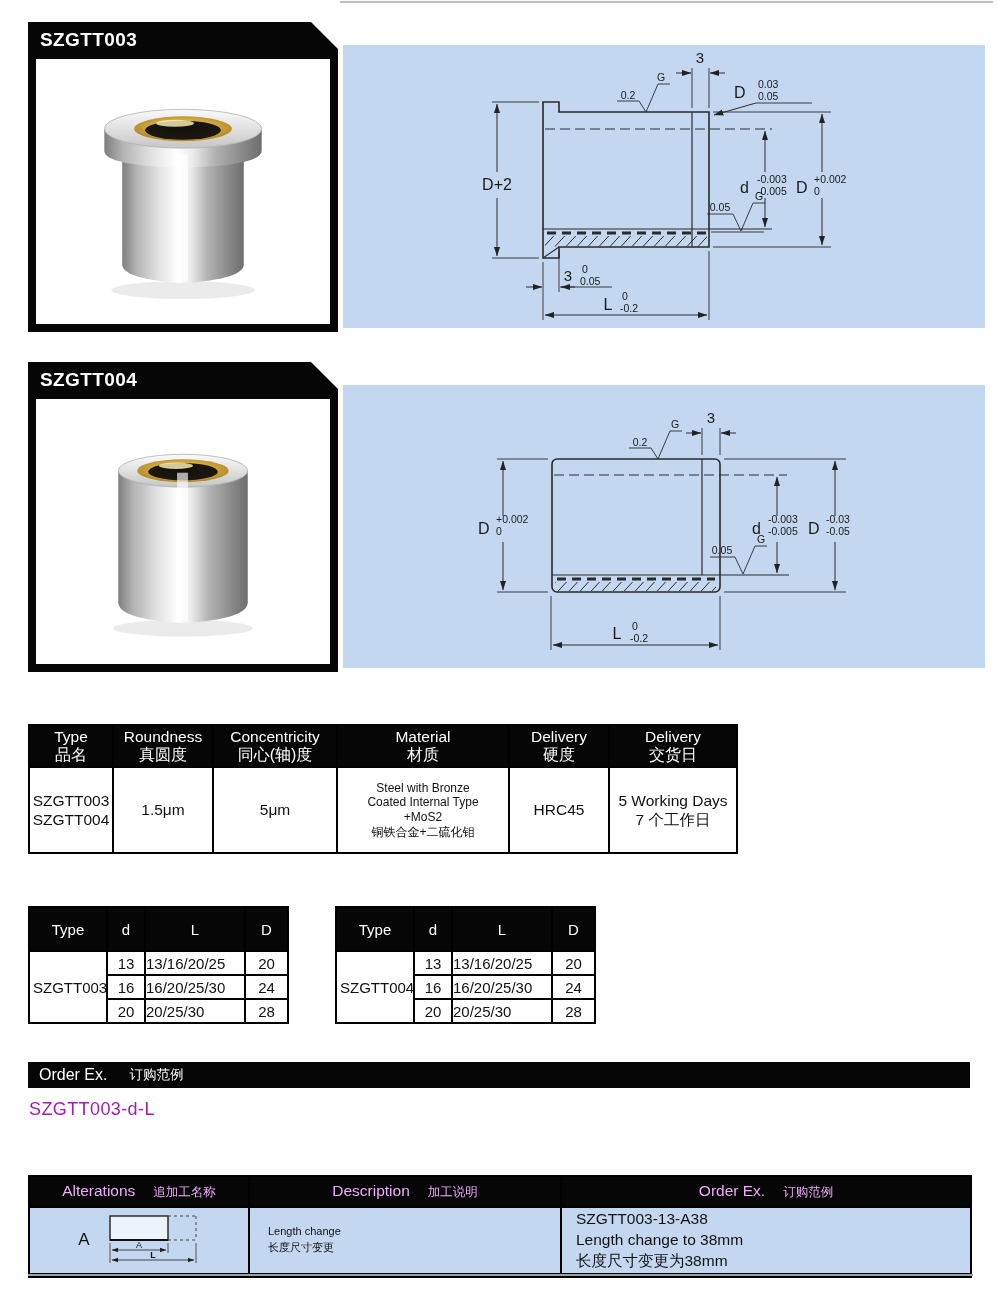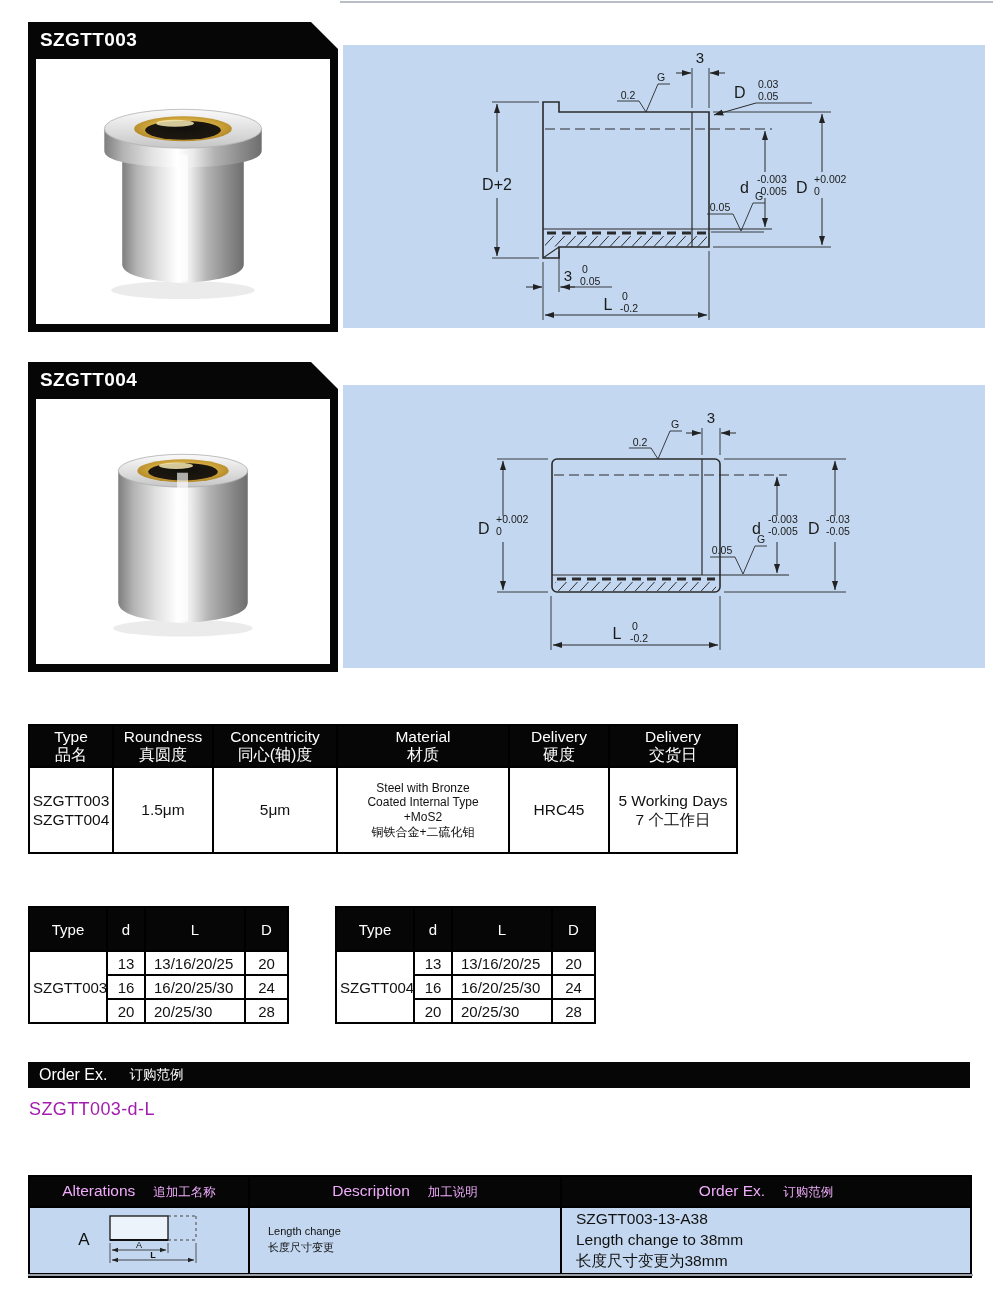--- a/index.html
+++ b/index.html
@@ -27,21 +27,21 @@
   table.spec th{background:#060606;color:#fff;font-weight:400;border:2.5px solid #000;height:40px;padding:0 2px;}
   table.spec td{border:2.5px solid #000;text-align:center;vertical-align:middle;font-size:15.5px;padding:0 2px;}
   .h-en{font-size:15.5px;line-height:1.15;} .h-zh{font-size:16px;line-height:1.2;}
   .cell-line{font-size:15.5px;line-height:1.25;}
   .mat-line{font-size:12px;line-height:1.22;}
 
   
   table.dims{position:absolute;border-collapse:collapse;table-layout:fixed;background:#fff;}
   table.dims th{background:#060606;color:#fff;font-weight:400;border:2.5px solid #000;height:40px;font-size:15px;}
   table.dims td{border:2px solid #000;text-align:center;font-size:15px;height:22px;padding:0 3px;}
-  table.dims td.lcol{text-align:left;padding-left:8px;}
+  table.dims td.lcol{text-align:left;padding-left:0;}
 
   
   .order-bar{position:absolute;background:#060606;color:#fff;display:flex;align-items:center;gap:22px;padding-left:11px;box-sizing:border-box;}
   .ob-en{font-size:16px;} .ob-zh{font-size:13.5px;}
   .order-ex{position:absolute;font-size:18px;letter-spacing:.4px;color:#a21caf;}
 
   
   table.alt{position:absolute;border-collapse:collapse;table-layout:fixed;}
   table.alt th{background:#060606;color:#f0abfc;font-weight:400;height:27px;border:2px solid #000;}
   table.alt td{border:2.5px solid #000;border-bottom:5px solid #000;background:#c3d8f0;vertical-align:middle;}

